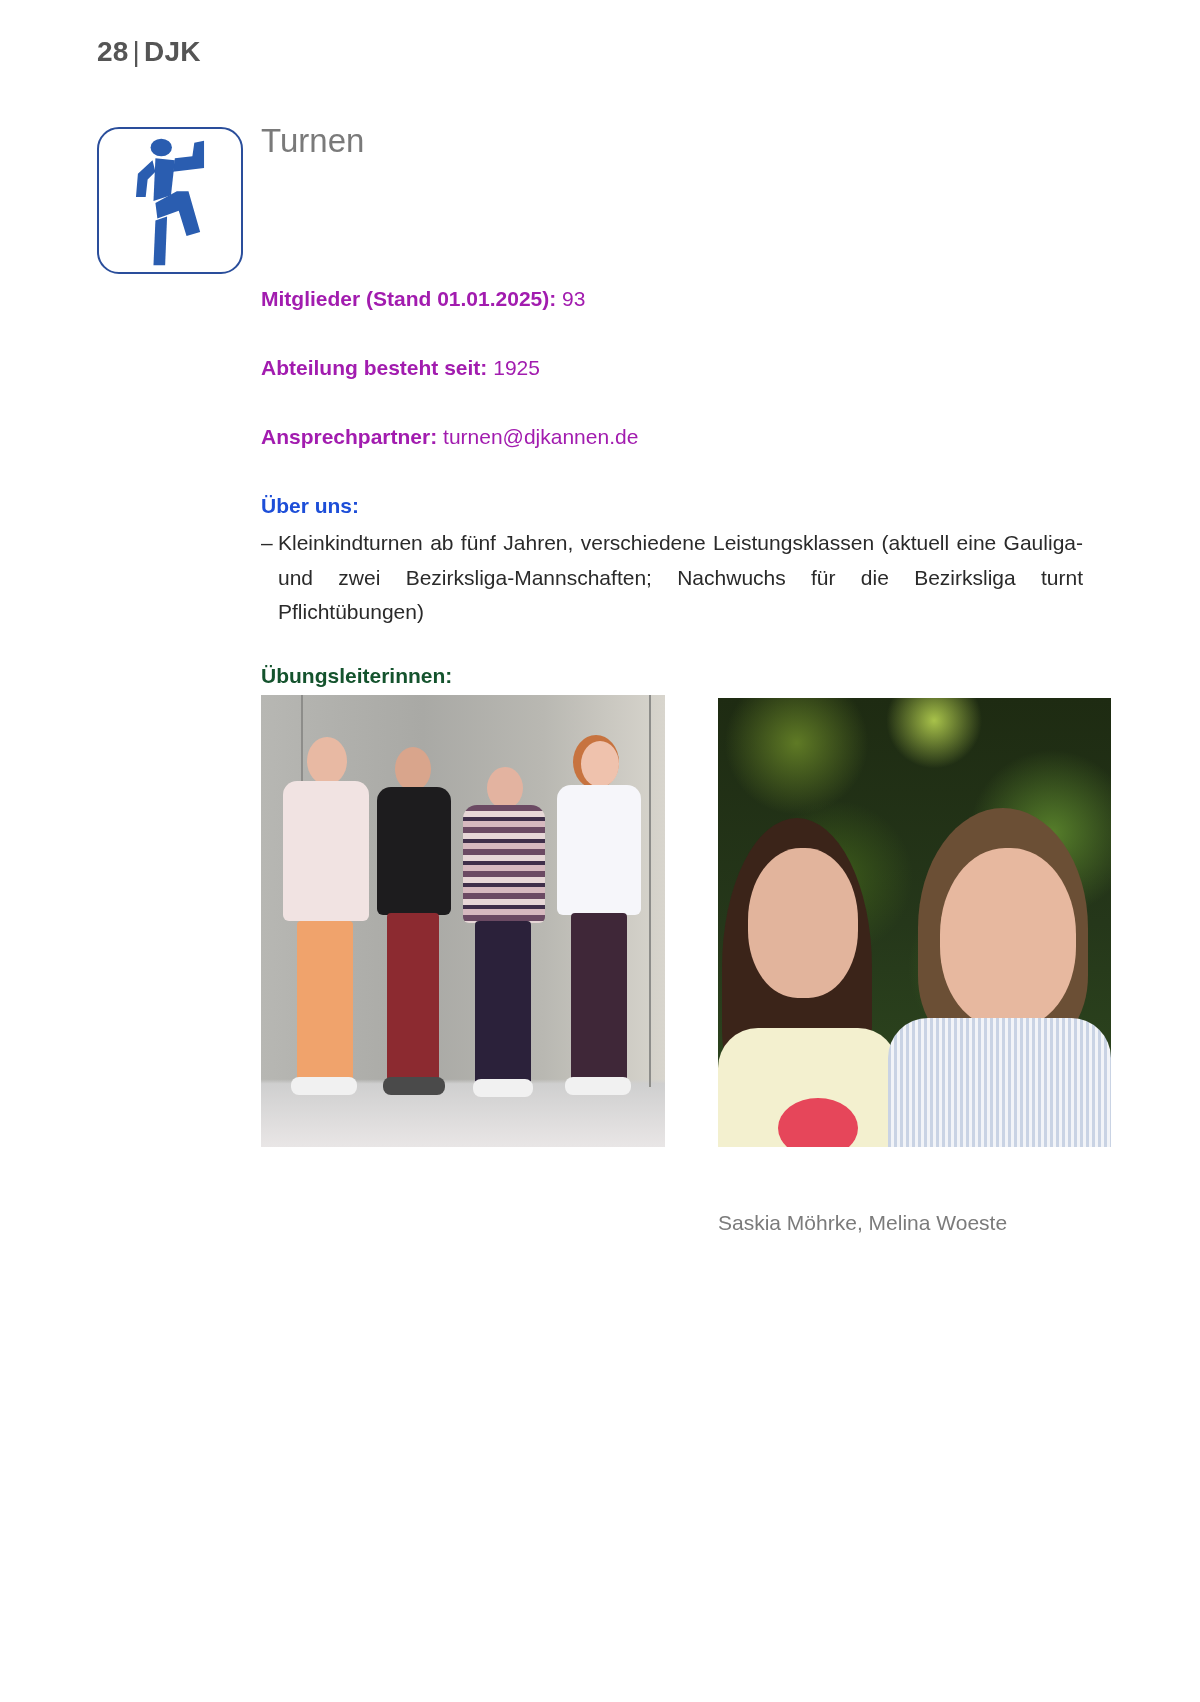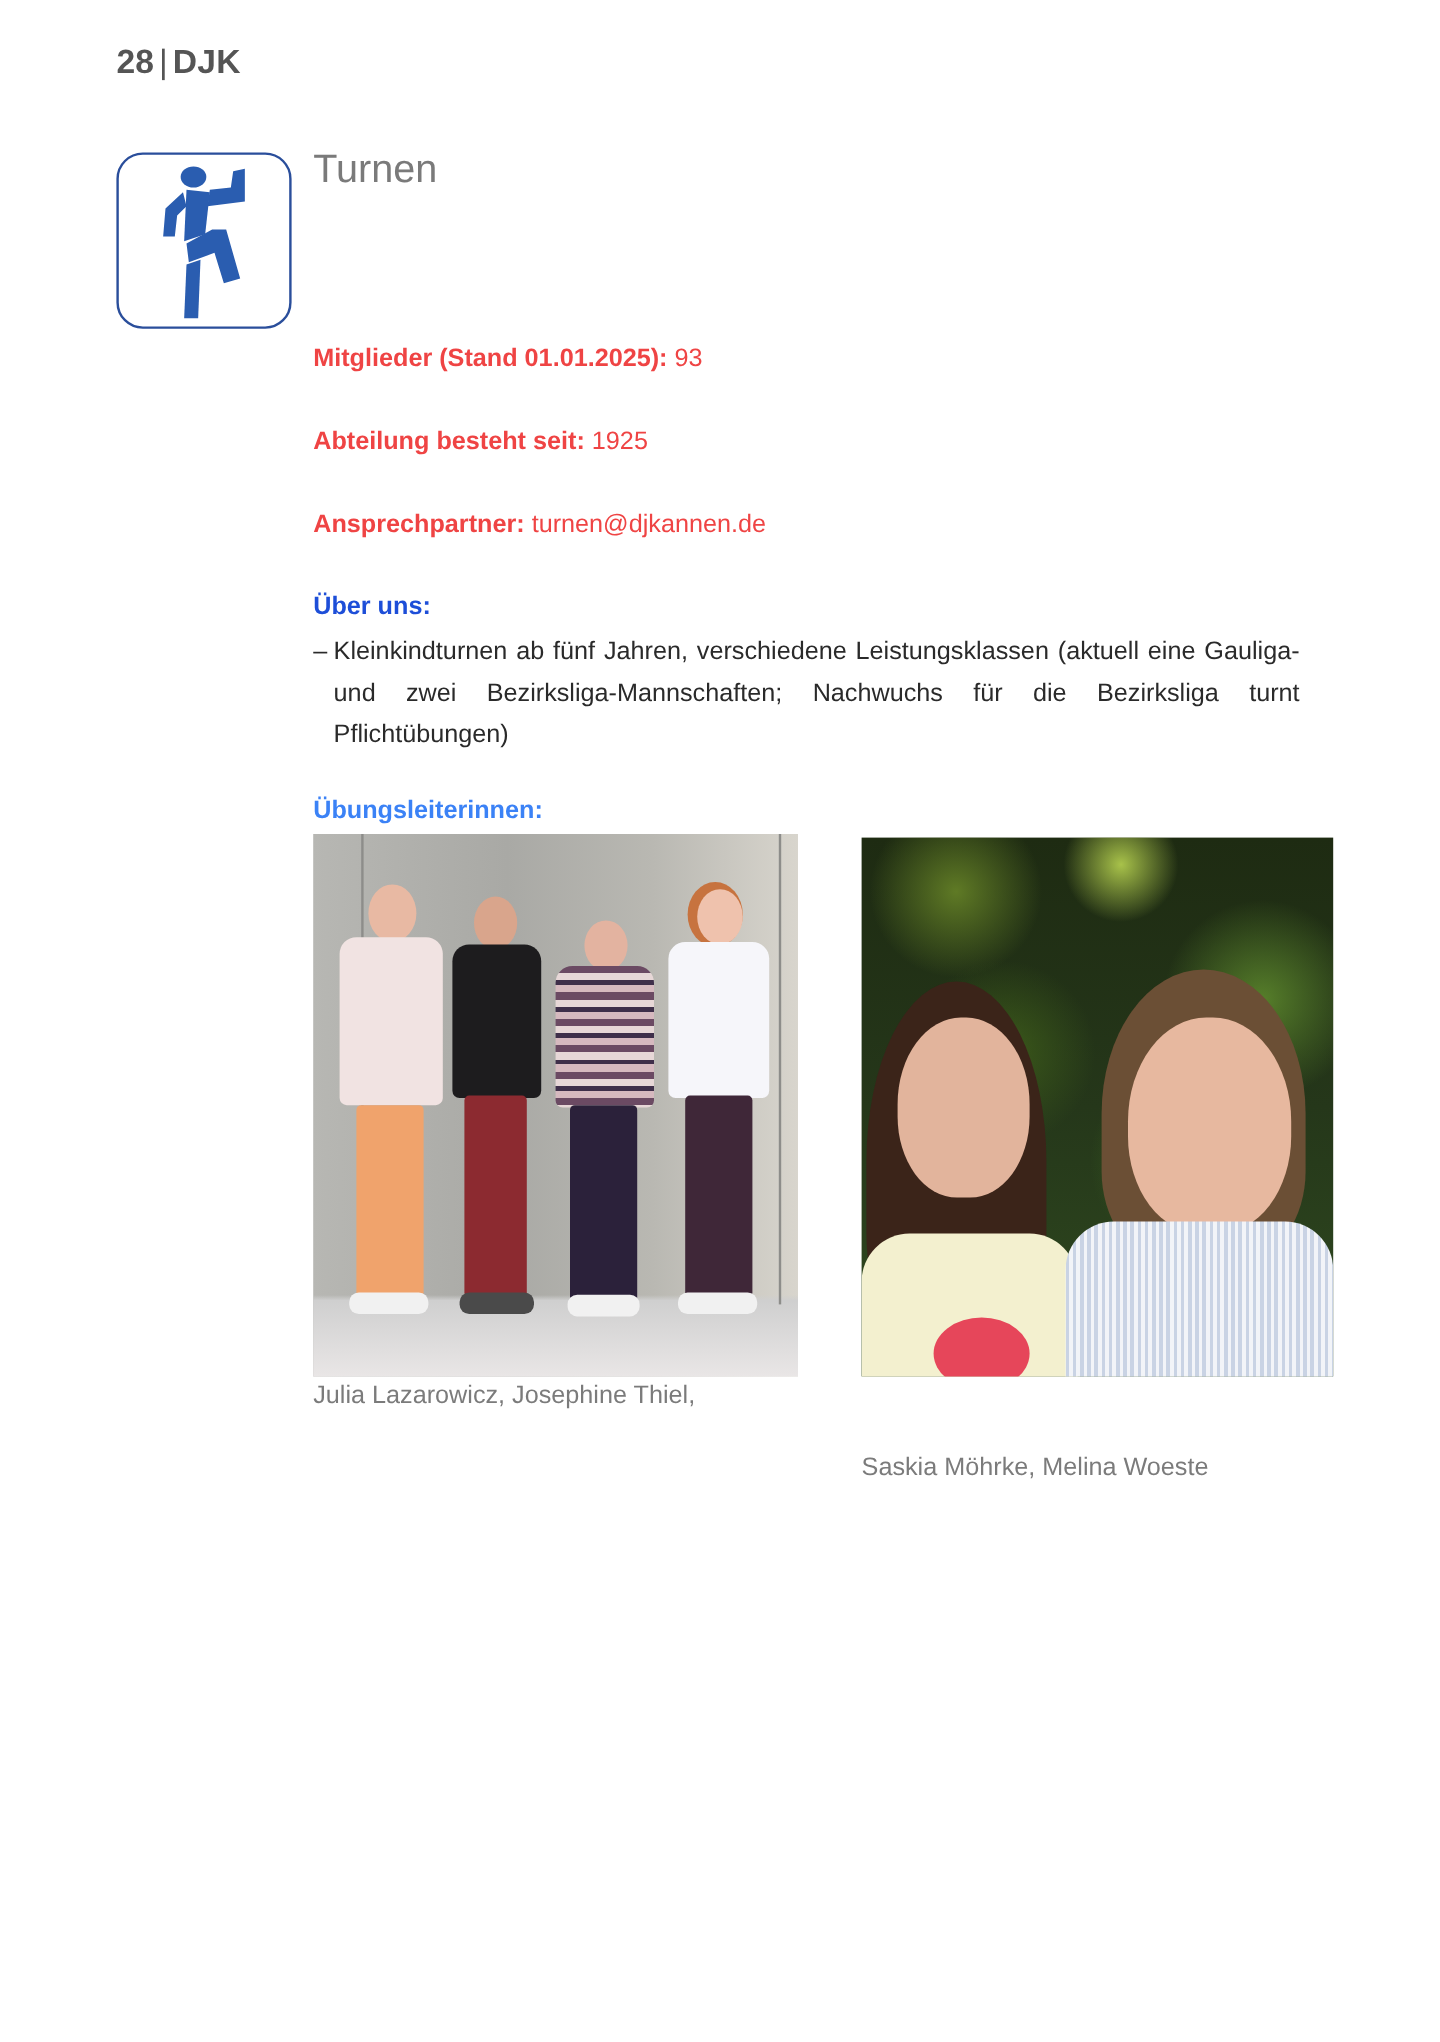--- a/index.html
+++ b/index.html
@@ -51,21 +51,21 @@
       left: 261px;
       top: 122px;
       font-size: 33px;
       color: #7a7a7a;
       font-weight: normal;
     }
     .fact {
       position: absolute;
       left: 261px;
       font-size: 21px;
-      color: #ef4444;
+      color: #a21caf;
     }
     .fact .label {
       font-weight: bold;
     }
     .fact-members { top: 287px; }
     .fact-since { top: 356px; }
     .fact-contact { top: 425px; text-align: right; }
     .about-heading {
       position: absolute;
       left: 261px;
@@ -96,21 +96,21 @@
       position: absolute;
       left: 0;
       top: 0;
     }
     .trainers-heading {
       position: absolute;
       left: 261px;
       top: 664px;
       font-size: 21px;
       font-weight: bold;
-      color: #3b82f6;
+      color: #14532d;
     }
     .photo {
       position: absolute;
       overflow: hidden;
     }
     .photo-group {
       left: 261px;
       top: 695px;
       width: 404px;
       height: 452px;
@@ -266,18 +266,17 @@
   <div class="selfie-hair" style="left:4px; top:120px; width:150px; height:300px; background:#3b2419;"></div>
   <div class="selfie-face" style="left:30px; top:150px; width:110px; height:150px;"></div>
   <div class="selfie-shirt" style="left:0; top:330px; width:180px; height:130px; background:#f3f0cf;"></div>
   <div style="position:absolute; left:60px; top:400px; width:80px; height:60px; border-radius:50%; background:#e6465a;"></div>
   <div class="selfie-hair" style="left:200px; top:110px; width:170px; height:240px; background:#6b4f35;"></div>
   <div class="selfie-face" style="left:222px; top:150px; width:136px; height:180px; background:#e7b89f;"></div>
   <div class="selfie-shirt" style="left:170px; top:320px; width:223px; height:140px; background:repeating-linear-gradient(90deg,#c9d3e4 0 3px,#f2f4f8 3px 6px);"></div>
 </div>
 
 <div class="caption caption-group">
-  <div>Julia Lazarowicz, Josephine Thiel,</div>
 </div>
 
 <div class="caption caption-selfie">
   <div>Saskia Möhrke, Melina Woeste</div>
 </div>
 
 </body></html>

